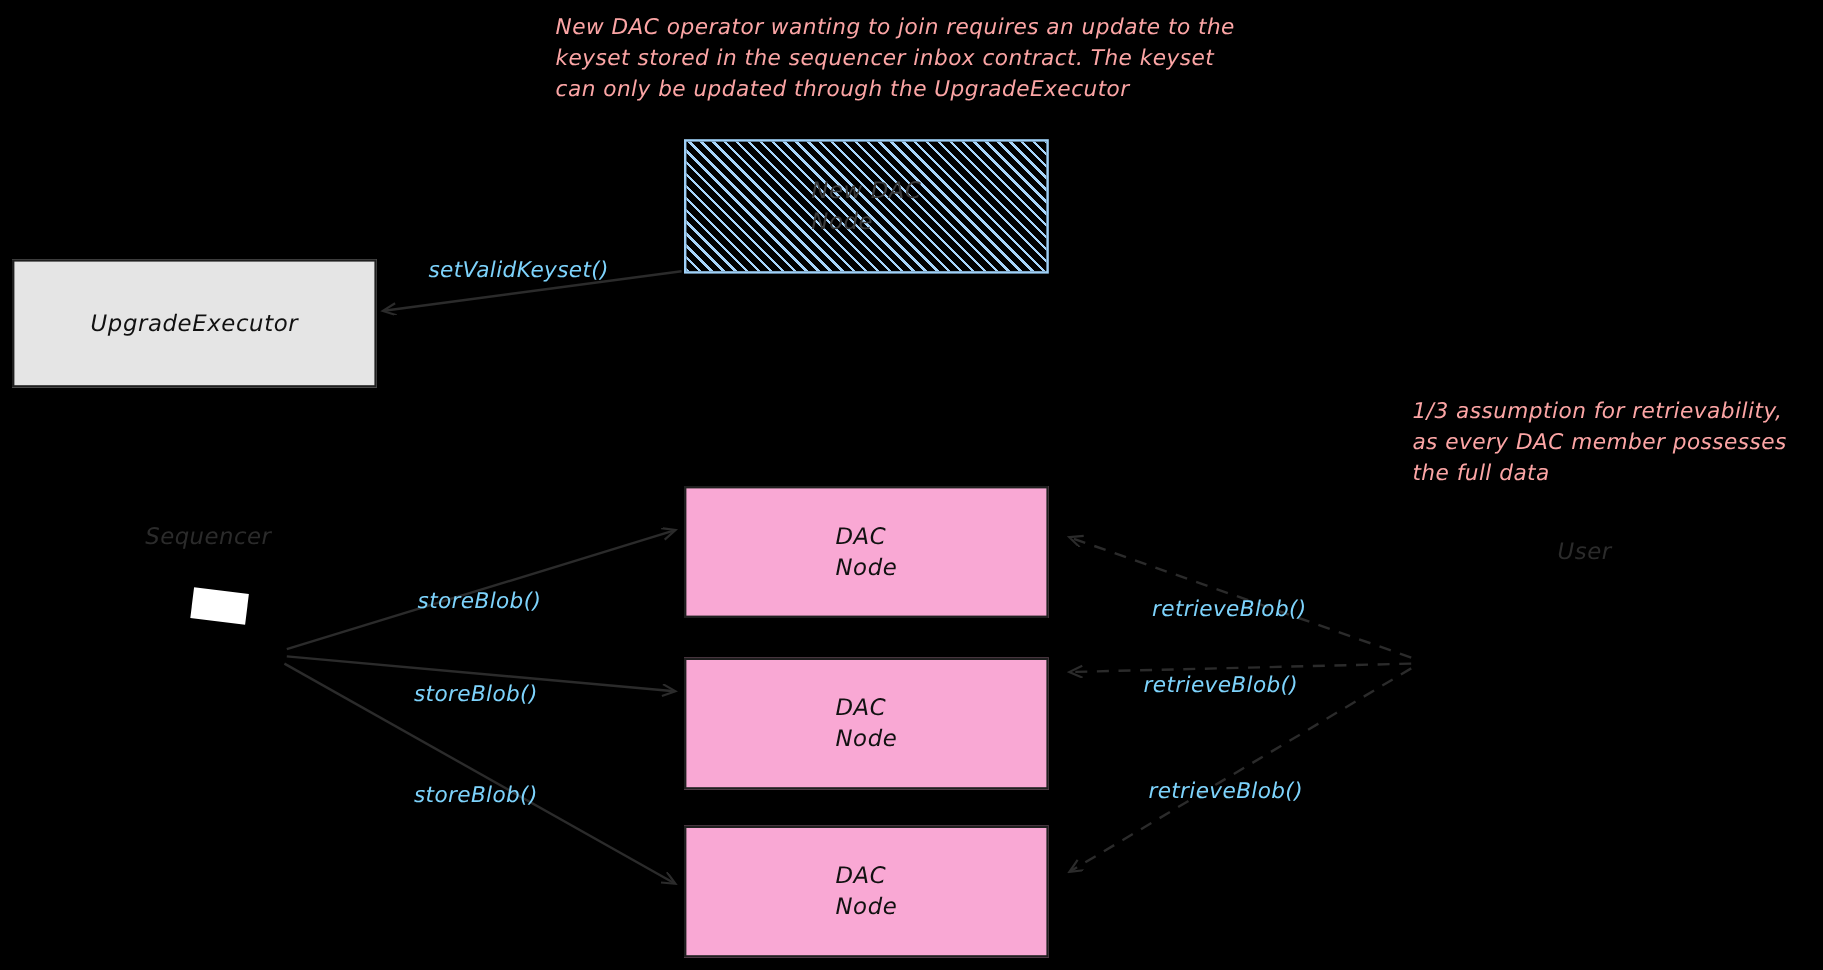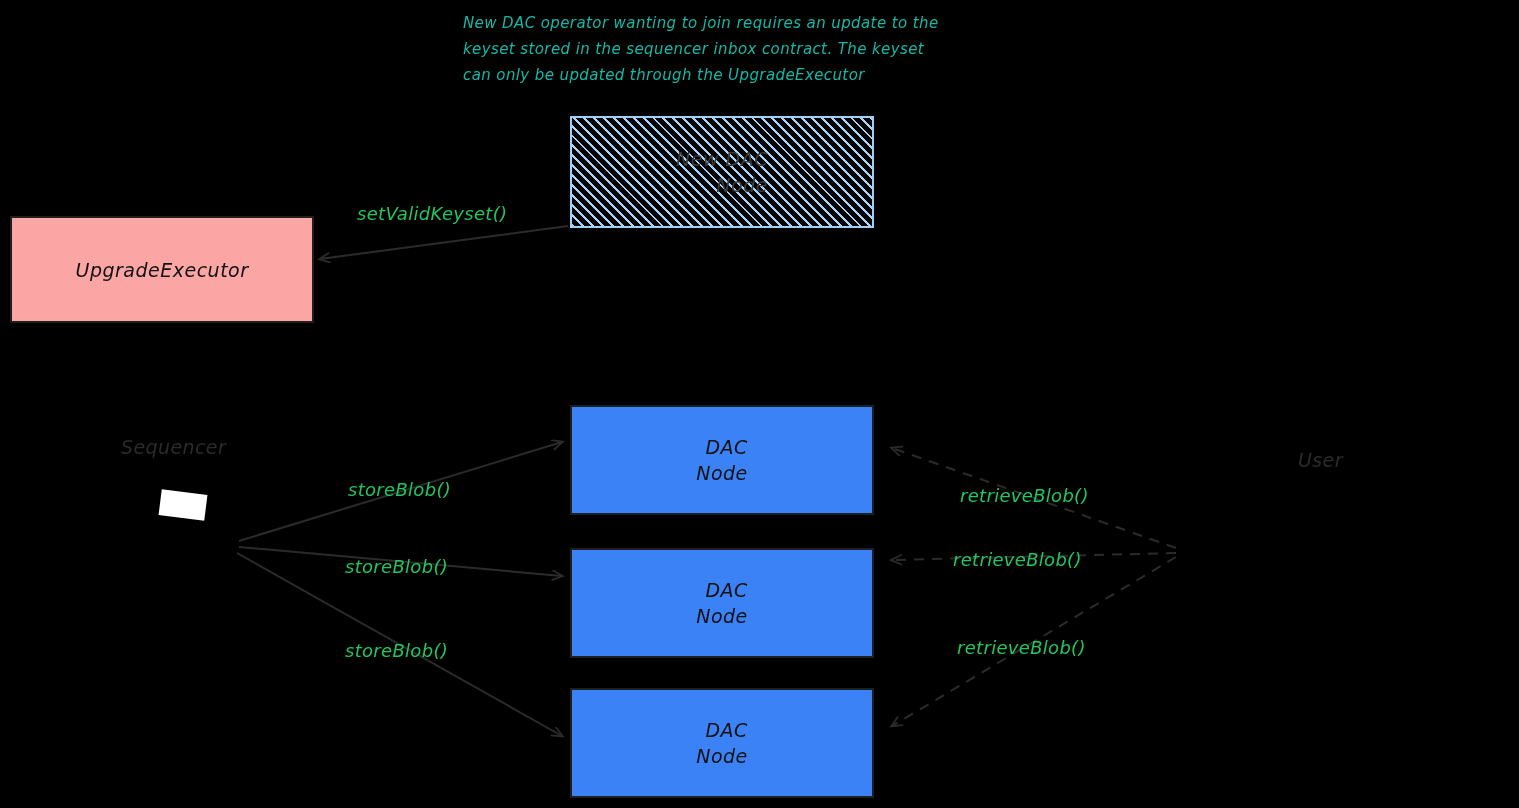--- a/index.html
+++ b/index.html
@@ -11,69 +11,70 @@
   #canvas {
     position: relative;
     width: 1519px;
     height: 808px;
     background: #000000;
     overflow: hidden;
     font-family: "DejaVu Sans", sans-serif;
   }
   .note {
     position: absolute;
-    color: #14b8a6;
+    color: #fca5a5;
     font-family: "DejaVu Sans", sans-serif;
-    font-size: 15px;
+    font-size: 18px;
     line-height: 26px;
     letter-spacing: 0.4px;
     white-space: pre-line;
     font-style: italic;
   }
   .label-plain {
     position: absolute;
     color: #2b2b2b;
     font-family: "DejaVu Sans", sans-serif;
     font-size: 19px;
     letter-spacing: 0.4px;
     font-style: italic;
     white-space: nowrap;
   }
   .edge-label {
     position: absolute;
-    color: #22c55e;
+    color: #7dd3fc;
     font-family: "DejaVu Sans", sans-serif;
     font-size: 18px;
     letter-spacing: 0.3px;
     font-style: italic;
     white-space: nowrap;
+    margin-top: 12px;
   }
   .box {
     position: absolute;
     box-sizing: border-box;
     border: 2px solid #1f1f1f;
     display: flex;
     align-items: center;
     justify-content: center;
-    text-align: right;
+    text-align: left;
   }
   .box-text {
     font-family: "DejaVu Sans", sans-serif;
     font-size: 19px;
     color: #111111;
     line-height: 26px;
     letter-spacing: 0.5px;
     white-space: pre-line;
     font-style: italic;
   }
   .box-upgrade {
-    background: #fca5a5;
+    background: #e5e5e5;
   }
   .box-dac {
-    background: #3b82f6;
+    background: #f9a8d4;
   }
   .box-hatched {
     background-color: #000000;
     background-image: repeating-linear-gradient(
       45deg,
       #a8d5fa 0px,
       #a8d5fa 2px,
       #000000 2px,
       #000000 7px
     );
@@ -130,20 +131,23 @@
     <span class="box-text">New DAC
 Node</span>
   </div>
 
   <div class="box box-upgrade" style="left:10px; top:216px; width:304px; height:107px;">
     <span class="box-text">UpgradeExecutor</span>
   </div>
 
   <div class="edge-label" style="left:357px; top:203px;">setValidKeyset()</div>
 
+  <div class="note" style="left:1177px; top:330px; width:330px;">1/3 assumption for retrievability,
+as every DAC member possesses
+the full data</div>
 
   <div class="label-plain" style="left:121px; top:436px;text-align:right;">Sequencer</div>
   <div class="seq-glyph" style="left:160px; top:492px; width:46px; height:26px;"></div>
 
   <div class="label-plain" style="left:1255px; top:449px;margin-left:43px;">User</div>
 
   <div class="box box-dac" style="left:570px; top:405px; width:304px; height:110px;">
     <span class="box-text">DAC
 Node</span>
   </div>

